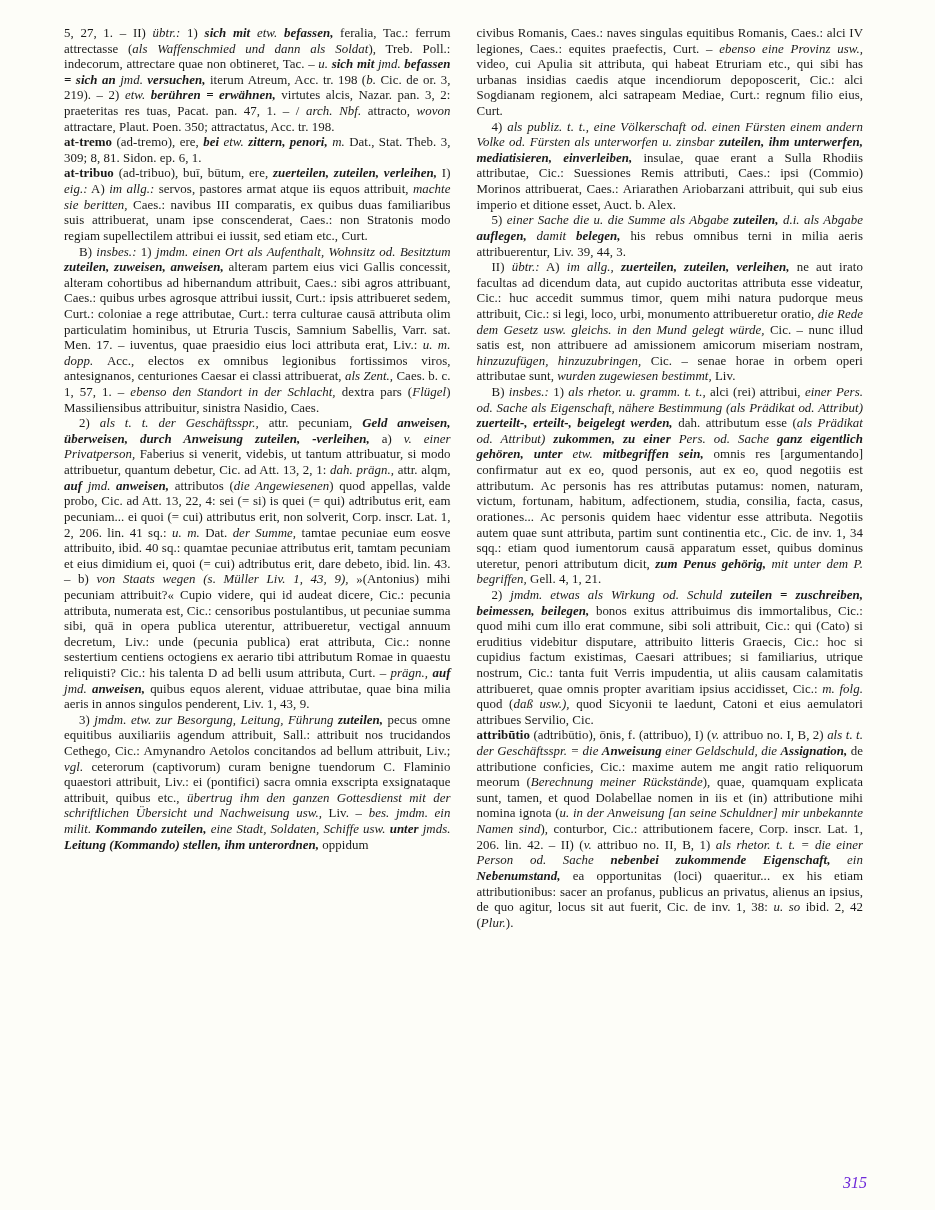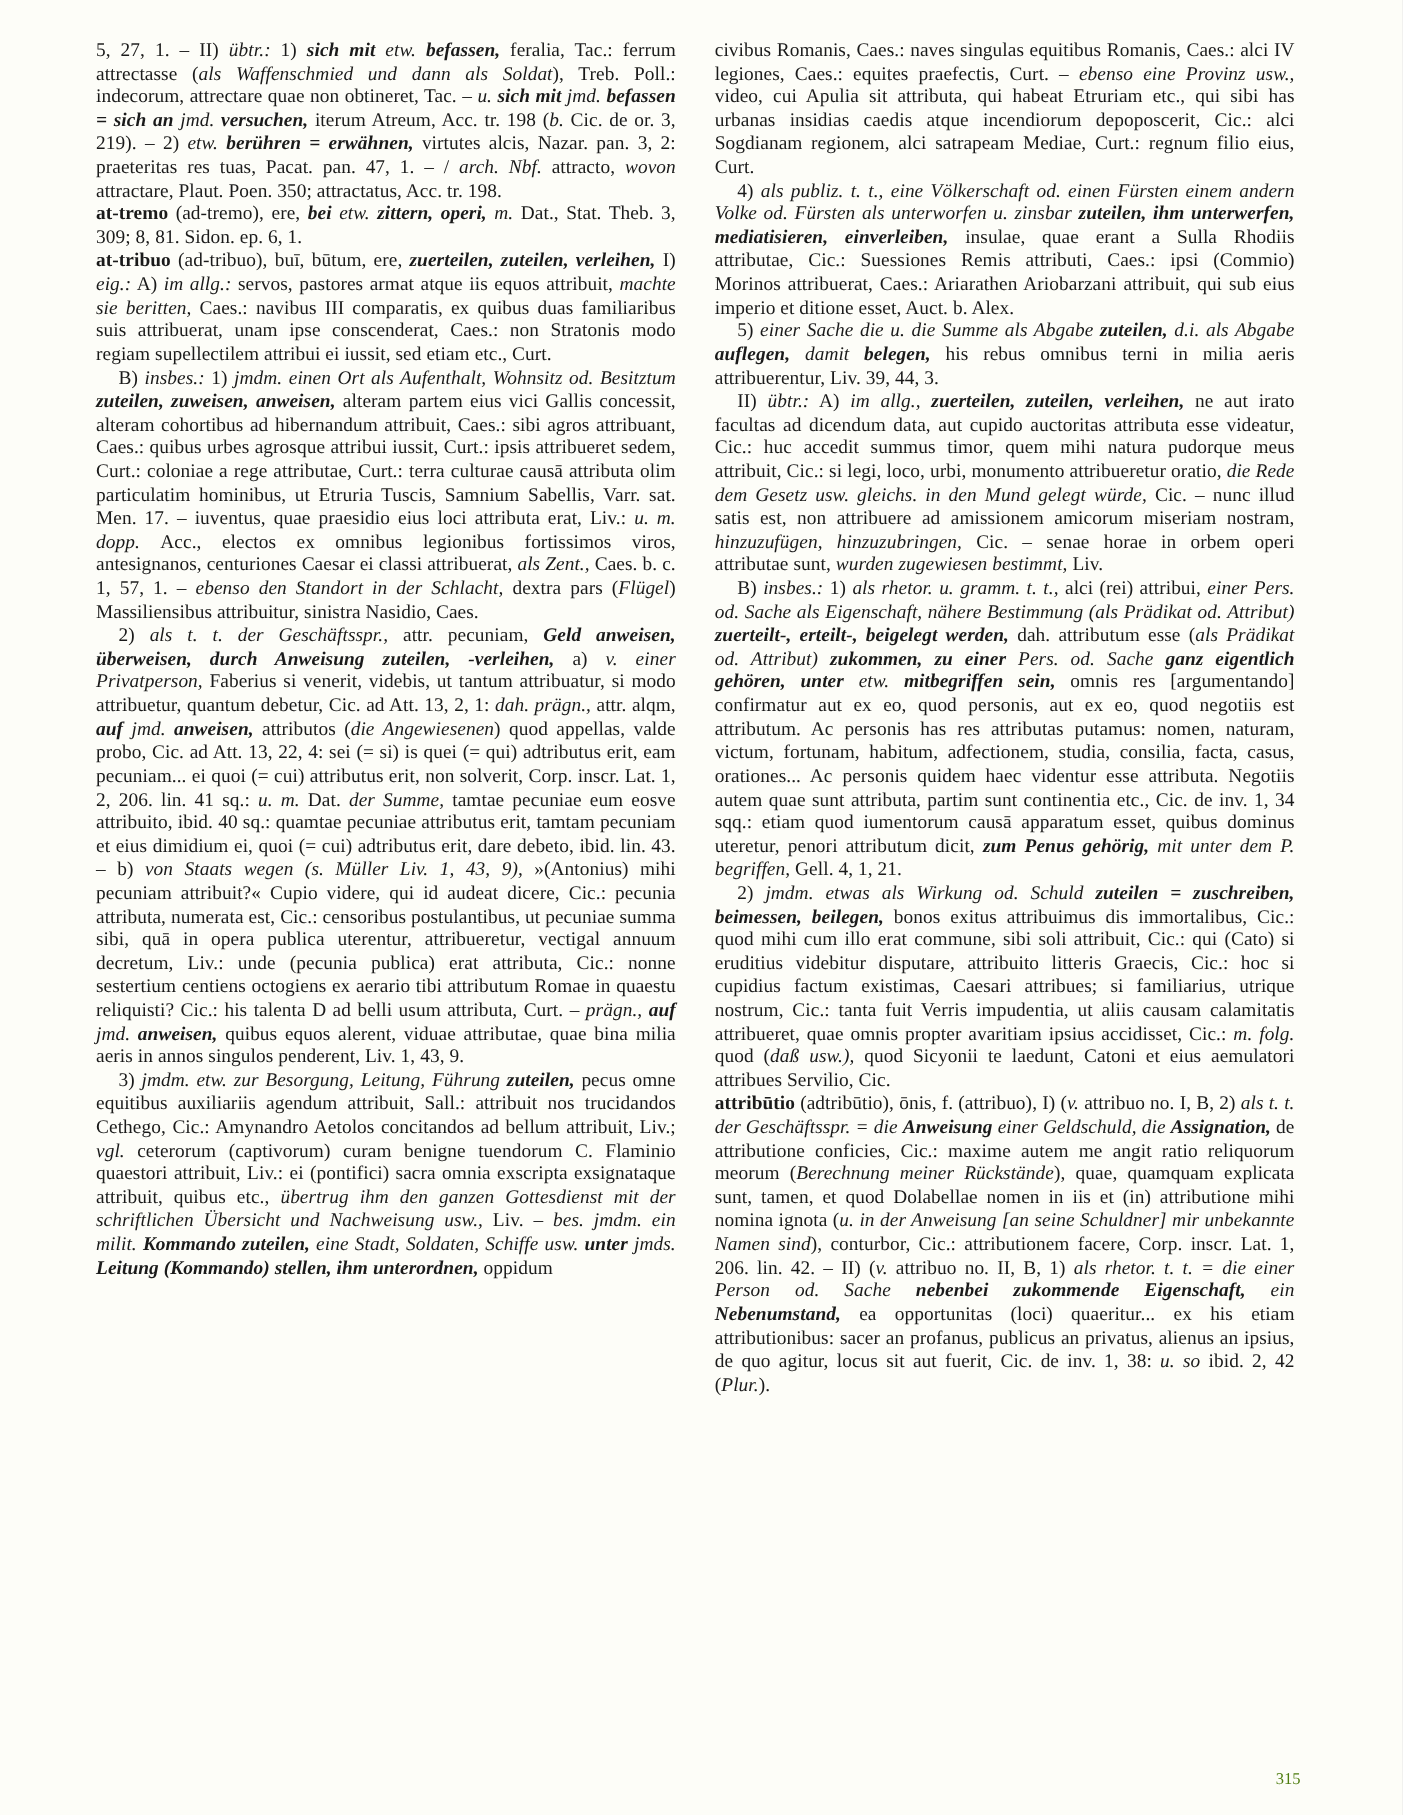--- a/index.html
+++ b/index.html
@@ -38,32 +38,33 @@
     text-indent: 15px;
   }
   .run-r { font-weight: normal; font-style: normal; }
   .run-b { font-weight: bold;   font-style: normal; }
   .run-i { font-weight: normal; font-style: italic; }
   .run-bi{ font-weight: bold;   font-style: italic; }
   .page-number {
     position: absolute;
     right: 68px;
     bottom: 18px;
-    font-size: 11px;
-    color: #4d7c0f;
+    font-size: 16px;
+    color: #6d28d9;
+    font-style: italic;
   }
 </style>
 </head>
 <body>
 
 <div class="page">
   <div class="columns">
     <div class="column">
         <p class="para"><span class="run-r">5, 27, 1. – II) </span><span class="run-i">übtr.:</span><span class="run-r"> 1) </span><span class="run-bi">sich mit </span><span class="run-i">etw. </span><span class="run-bi">befassen,</span><span class="run-r"> feralia, Tac.: ferrum attrectasse (</span><span class="run-i">als Waffenschmied und dann als Soldat</span><span class="run-r">), Treb. Poll.: indecorum, attrectare quae non obtineret, Tac. – </span><span class="run-i">u. </span><span class="run-bi">sich mit </span><span class="run-i">jmd. </span><span class="run-bi">befassen = sich an </span><span class="run-i">jmd. </span><span class="run-bi">versuchen,</span><span class="run-r"> iterum Atreum, Acc. tr. 198 (</span><span class="run-i">b. </span><span class="run-r">Cic. de or. 3, 219). – 2) </span><span class="run-i">etw. </span><span class="run-bi">berühren = erwähnen,</span><span class="run-r"> virtutes alcis, Nazar. pan. 3, 2: praeteritas res tuas, Pacat. pan. 47, 1. – / </span><span class="run-i">arch. Nbf. </span><span class="run-r">attracto, </span><span class="run-i">wovon </span><span class="run-r">attractare, Plaut. Poen. 350; attractatus, Acc. tr. 198.</span></p>
-        <p class="para"><span class="run-b">at-tremo</span><span class="run-r"> (ad-tremo), ere, </span><span class="run-bi">bei </span><span class="run-i">etw. </span><span class="run-bi">zittern, operi,</span><span class="run-r"> </span><span class="run-i">m. </span><span class="run-r">Dat., Stat. Theb. 3, 309; 8, 81. Sidon. ep. 6, 1.</span></p>
+        <p class="para"><span class="run-b">at-tremo</span><span class="run-r"> (ad-tremo), ere, </span><span class="run-bi">bei </span><span class="run-i">etw. </span><span class="run-bi">zittern, penori,</span><span class="run-r"> </span><span class="run-i">m. </span><span class="run-r">Dat., Stat. Theb. 3, 309; 8, 81. Sidon. ep. 6, 1.</span></p>
         <p class="para"><span class="run-b">at-tribuo</span><span class="run-r"> (ad-tribuo), buī, būtum, ere, </span><span class="run-bi">zuerteilen, zuteilen, verleihen,</span><span class="run-r"> I) </span><span class="run-i">eig.:</span><span class="run-r"> A) </span><span class="run-i">im allg.:</span><span class="run-r"> servos, pastores armat atque iis equos attribuit, </span><span class="run-i">machte sie beritten,</span><span class="run-r"> Caes.: navibus III comparatis, ex quibus duas familiaribus suis attribuerat, unam ipse conscenderat, Caes.: non Stratonis modo regiam supellectilem attribui ei iussit, sed etiam etc., Curt.</span></p>
         <p class="para indent"><span class="run-r">B) </span><span class="run-i">insbes.:</span><span class="run-r"> 1) </span><span class="run-i">jmdm. einen Ort als Aufenthalt, Wohnsitz od. Besitztum </span><span class="run-bi">zuteilen, zuweisen, anweisen,</span><span class="run-r"> alteram partem eius vici Gallis concessit, alteram cohortibus ad hibernandum attribuit, Caes.: sibi agros attribuant, Caes.: quibus urbes agrosque attribui iussit, Curt.: ipsis attribueret sedem, Curt.: coloniae a rege attributae, Curt.: terra culturae causā attributa olim particulatim hominibus, ut Etruria Tuscis, Samnium Sabellis, Varr. sat. Men. 17. – iuventus, quae praesidio eius loci attributa erat, Liv.: </span><span class="run-i">u. m. dopp. </span><span class="run-r">Acc., electos ex omnibus legionibus fortissimos viros, antesignanos, centuriones Caesar ei classi attribuerat, </span><span class="run-i">als Zent.,</span><span class="run-r"> Caes. b. c. 1, 57, 1. – </span><span class="run-i">ebenso den Standort in der Schlacht,</span><span class="run-r"> dextra pars (</span><span class="run-i">Flügel</span><span class="run-r">) Massiliensibus attribuitur, sinistra Nasidio, Caes.</span></p>
         <p class="para indent"><span class="run-r">2) </span><span class="run-i">als t. t. der Geschäftsspr.,</span><span class="run-r"> attr. pecuniam, </span><span class="run-bi">Geld anweisen, überweisen, durch Anweisung zuteilen, -verleihen,</span><span class="run-r"> a) </span><span class="run-i">v. einer Privatperson,</span><span class="run-r"> Faberius si venerit, videbis, ut tantum attribuatur, si modo attribuetur, quantum debetur, Cic. ad Att. 13, 2, 1: </span><span class="run-i">dah. prägn.,</span><span class="run-r"> attr. alqm, </span><span class="run-bi">auf </span><span class="run-i">jmd. </span><span class="run-bi">anweisen,</span><span class="run-r"> attributos (</span><span class="run-i">die Angewiesenen</span><span class="run-r">) quod appellas, valde probo, Cic. ad Att. 13, 22, 4: sei (= si) is quei (= qui) adtributus erit, eam pecuniam... ei quoi (= cui) attributus erit, non solverit, Corp. inscr. Lat. 1, 2, 206. lin. 41 sq.: </span><span class="run-i">u. m. </span><span class="run-r">Dat. </span><span class="run-i">der Summe,</span><span class="run-r"> tamtae pecuniae eum eosve attribuito, ibid. 40 sq.: quamtae pecuniae attributus erit, tamtam pecuniam et eius dimidium ei, quoi (= cui) adtributus erit, dare debeto, ibid. lin. 43. – b) </span><span class="run-i">von Staats wegen (s. Müller Liv. 1, 43, 9),</span><span class="run-r"> »(Antonius) mihi pecuniam attribuit?« Cupio videre, qui id audeat dicere, Cic.: pecunia attributa, numerata est, Cic.: censoribus postulantibus, ut pecuniae summa sibi, quā in opera publica uterentur, attribueretur, vectigal annuum decretum, Liv.: unde (pecunia publica) erat attributa, Cic.: nonne sestertium centiens octogiens ex aerario tibi attributum Romae in quaestu reliquisti? Cic.: his talenta D ad belli usum attributa, Curt. – </span><span class="run-i">prägn., </span><span class="run-bi">auf </span><span class="run-i">jmd. </span><span class="run-bi">anweisen,</span><span class="run-r"> quibus equos alerent, viduae attributae, quae bina milia aeris in annos singulos penderent, Liv. 1, 43, 9.</span></p>
         <p class="para indent"><span class="run-r">3) </span><span class="run-i">jmdm. etw. zur Besorgung, Leitung, Führung </span><span class="run-bi">zuteilen,</span><span class="run-r"> pecus omne equitibus auxiliariis agendum attribuit, Sall.: attribuit nos trucidandos Cethego, Cic.: Amynandro Aetolos concitandos ad bellum attribuit, Liv.; </span><span class="run-i">vgl. </span><span class="run-r">ceterorum (captivorum) curam benigne tuendorum C. Flaminio quaestori attribuit, Liv.: ei (pontifici) sacra omnia exscripta exsignataque attribuit, quibus etc., </span><span class="run-i">übertrug ihm den ganzen Gottesdienst mit der schriftlichen Übersicht und Nachweisung usw.,</span><span class="run-r"> Liv. – </span><span class="run-i">bes. jmdm. ein milit. </span><span class="run-bi">Kommando zuteilen, </span><span class="run-i">eine Stadt, Soldaten, Schiffe usw. </span><span class="run-bi">unter </span><span class="run-i">jmds. </span><span class="run-bi">Leitung (Kommando) stellen, ihm unterordnen,</span><span class="run-r"> oppidum</span></p>
       </div>
     <div class="column">
         <p class="para"><span class="run-r">civibus Romanis, Caes.: naves singulas equitibus Romanis, Caes.: alci IV legiones, Caes.: equites praefectis, Curt. – </span><span class="run-i">ebenso eine Provinz usw.,</span><span class="run-r"> video, cui Apulia sit attributa, qui habeat Etruriam etc., qui sibi has urbanas insidias caedis atque incendiorum depoposcerit, Cic.: alci Sogdianam regionem, alci satrapeam Mediae, Curt.: regnum filio eius, Curt.</span></p>
         <p class="para indent"><span class="run-r">4) </span><span class="run-i">als publiz. t. t., eine Völkerschaft od. einen Fürsten einem andern Volke od. Fürsten als unterworfen u. zinsbar </span><span class="run-bi">zuteilen, ihm unterwerfen, mediatisieren, einverleiben,</span><span class="run-r"> insulae, quae erant a Sulla Rhodiis attributae, Cic.: Suessiones Remis attributi, Caes.: ipsi (Commio) Morinos attribuerat, Caes.: Ariarathen Ariobarzani attribuit, qui sub eius imperio et ditione esset, Auct. b. Alex.</span></p>
         <p class="para indent"><span class="run-r">5) </span><span class="run-i">einer Sache die u. die Summe als Abgabe </span><span class="run-bi">zuteilen, </span><span class="run-i">d.i. als Abgabe </span><span class="run-bi">auflegen, </span><span class="run-i">damit </span><span class="run-bi">belegen,</span><span class="run-r"> his rebus omnibus terni in milia aeris attribuerentur, Liv. 39, 44, 3.</span></p>
         <p class="para indent"><span class="run-r">II) </span><span class="run-i">übtr.:</span><span class="run-r"> A) </span><span class="run-i">im allg., </span><span class="run-bi">zuerteilen, zuteilen, verleihen,</span><span class="run-r"> ne aut irato facultas ad dicendum data, aut cupido auctoritas attributa esse videatur, Cic.: huc accedit summus timor, quem mihi natura pudorque meus attribuit, Cic.: si legi, loco, urbi, monumento attribueretur oratio, </span><span class="run-i">die Rede dem Gesetz usw. gleichs. in den Mund gelegt würde,</span><span class="run-r"> Cic. – nunc illud satis est, non attribuere ad amissionem amicorum miseriam nostram, </span><span class="run-i">hinzuzufügen, hinzuzubringen,</span><span class="run-r"> Cic. – senae horae in orbem operi attributae sunt, </span><span class="run-i">wurden zugewiesen bestimmt,</span><span class="run-r"> Liv.</span></p>

